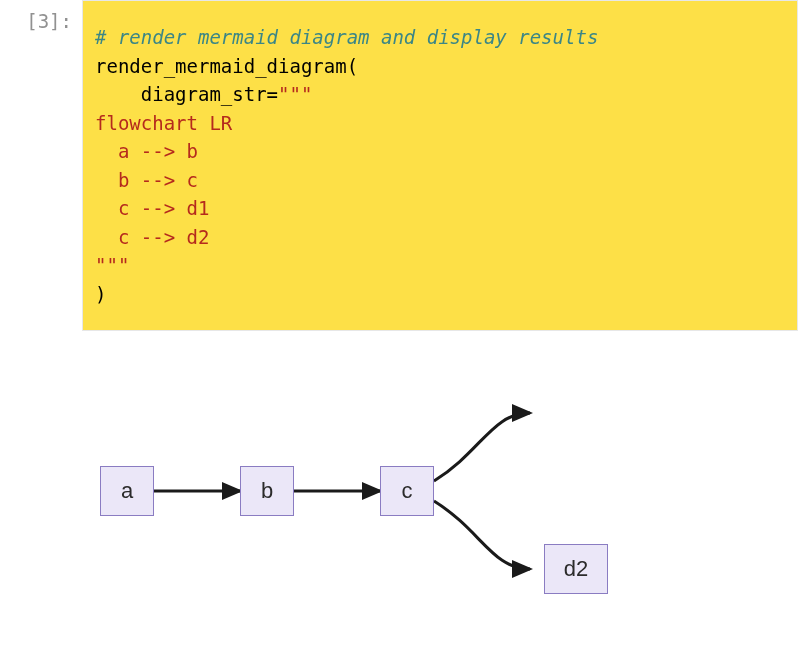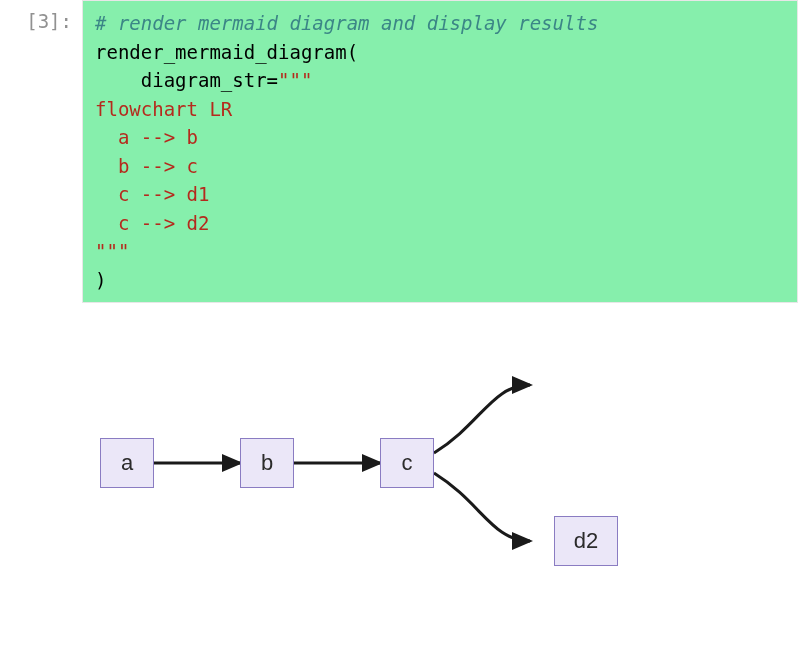--- a/index.html
+++ b/index.html
@@ -18,23 +18,23 @@
       width: 82px;
       text-align: right;
       padding: 10px 10px 0 0;
       font-family: "SFMono-Regular", Menlo, Consolas, monospace;
       font-size: 19px;
       color: #919191;
       flex-shrink: 0;
     }
     .input-area {
       flex: 1;
-      background: #86efac;
+      background: #fde047;
       border: 1px solid #e7e7e7;
-      padding: 8px 12px;
+      padding: 22px 12px;
       font-family: "SFMono-Regular", Menlo, Consolas, monospace;
       font-size: 19px;
       line-height: 1.5;
       white-space: pre;
       overflow-x: auto;
       margin-right: 6px;
     }
     .c-comment { color: #3b8686; font-style: italic; }
     .c-func    { color: #000; }
     .c-kw      { color: #000; }
@@ -110,17 +110,17 @@
 
     <div class="node node-sq" style="left:18px;  top:105px;">
       <span>a</span>
     </div>
     <div class="node node-sq" style="left:158px; top:105px;">
       <span>b</span>
     </div>
     <div class="node node-sq" style="left:298px; top:105px;">
       <span>c</span>
     </div>
-    <div class="node node-lg" style="left:472px; top:183px;">
+    <div class="node node-lg" style="left:462px; top:183px;">
       <span>d2</span>
     </div>
   </div>
 </div>
 
 </body></html>

